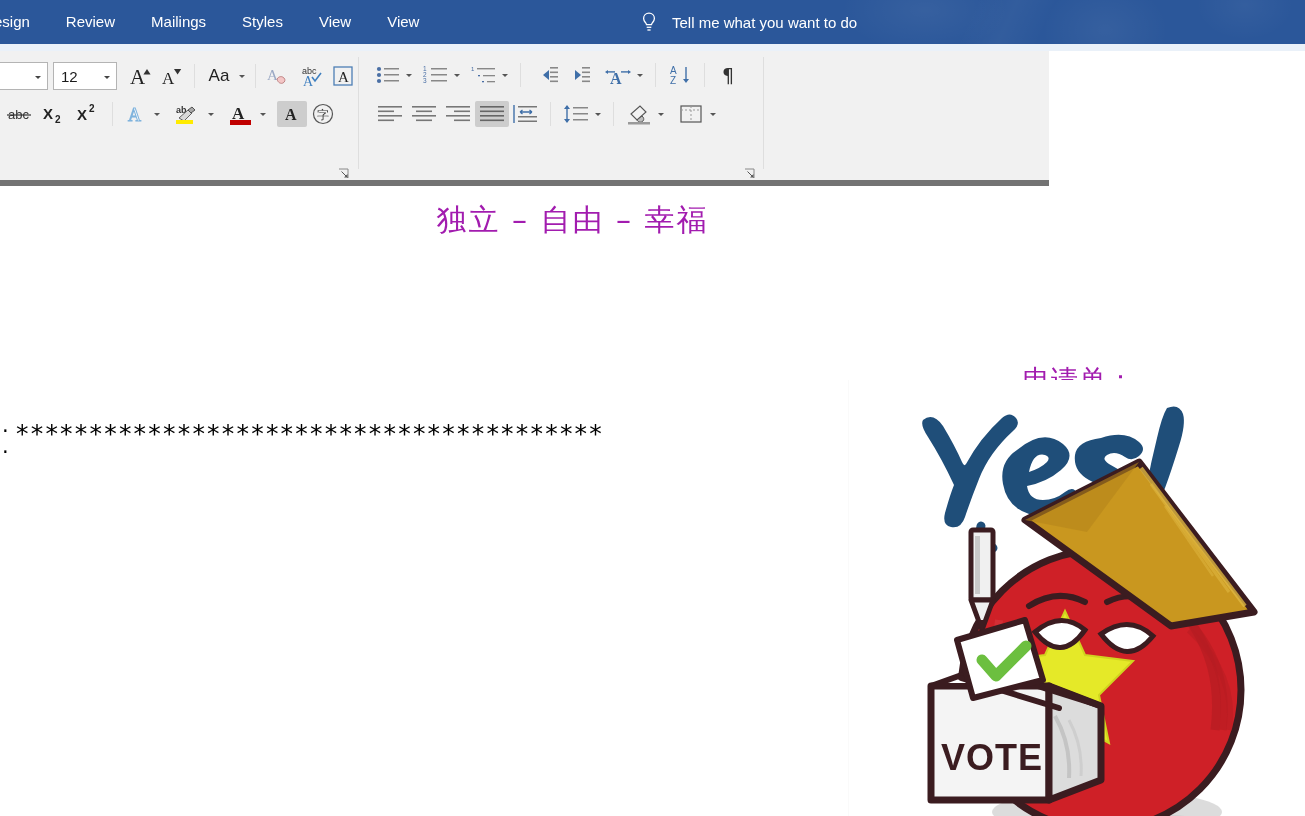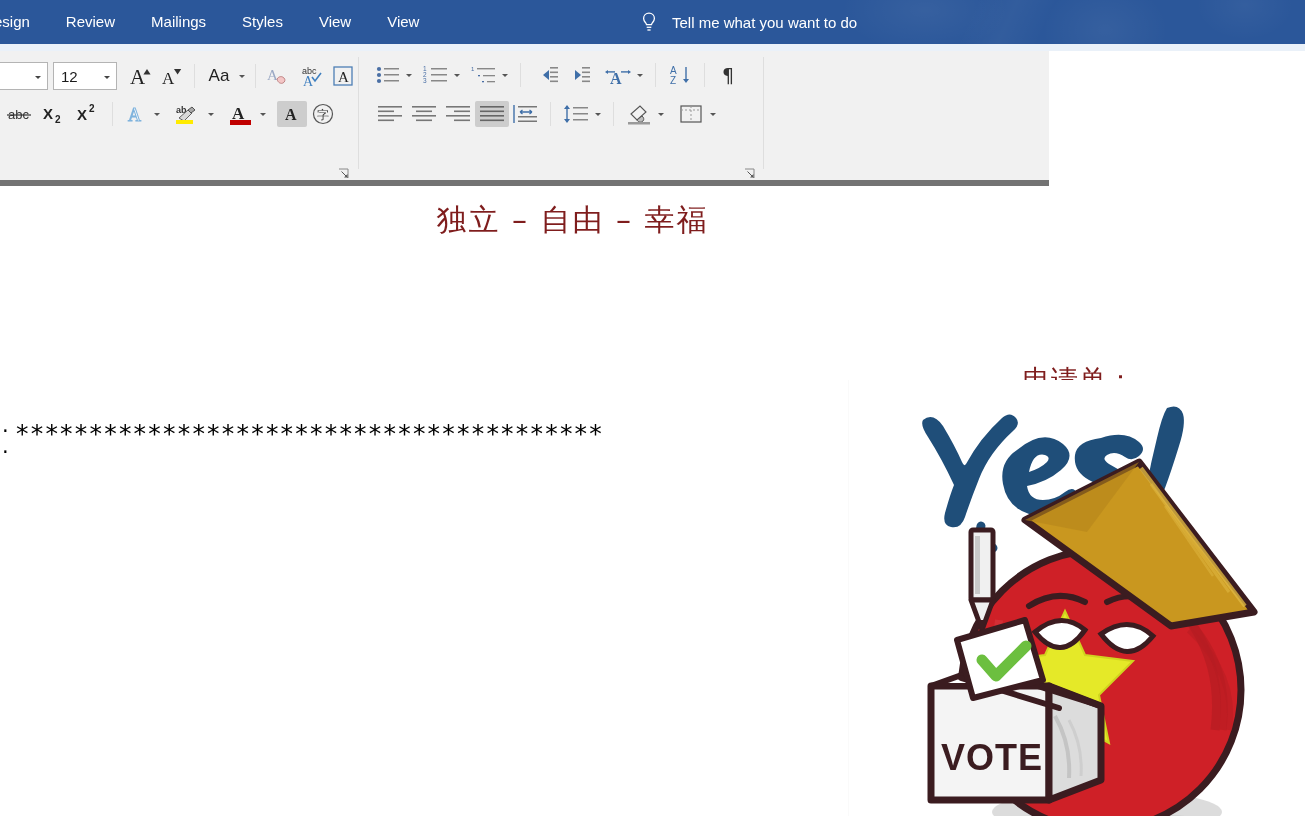--- a/index.html
+++ b/index.html
@@ -104,21 +104,21 @@
   }
 
   
   .page {
     position: absolute; left: 0; top: 186px;
     width: 1305px; height: 630px;
     background: #ffffff;
   }
   .doc-line {
     position: absolute;
-    color: #7f1d1d;
+    color: #a21caf;
     font-family: "DejaVu Sans", sans-serif;
   }
   .motto {
     left: 0; top: 14px;
     width: 1145px;
     text-align: center;
     font-size: 30px;
     letter-spacing: 2px;
   }
   .formtitle {

